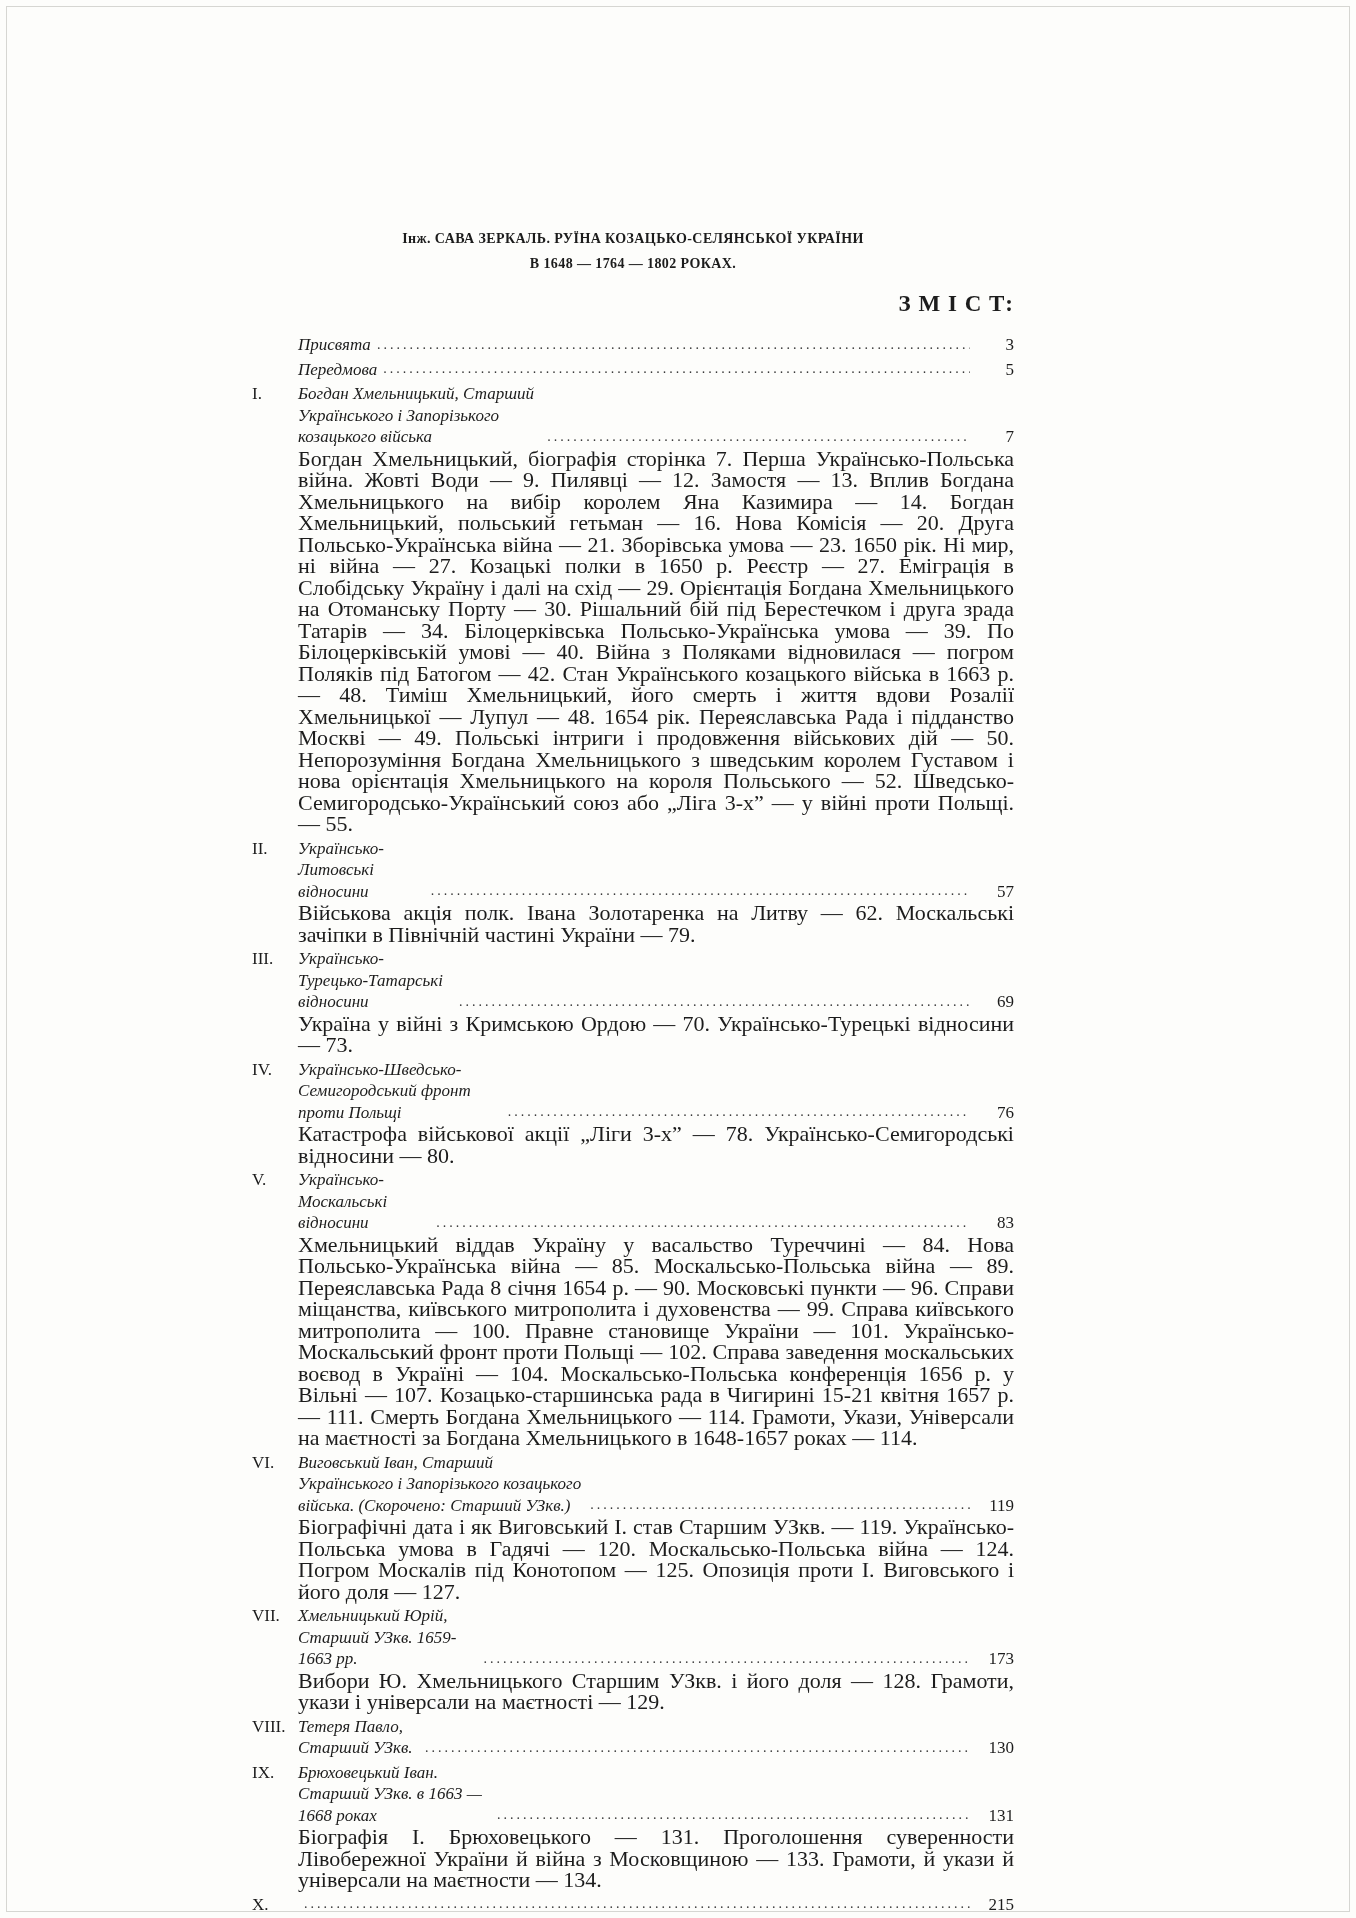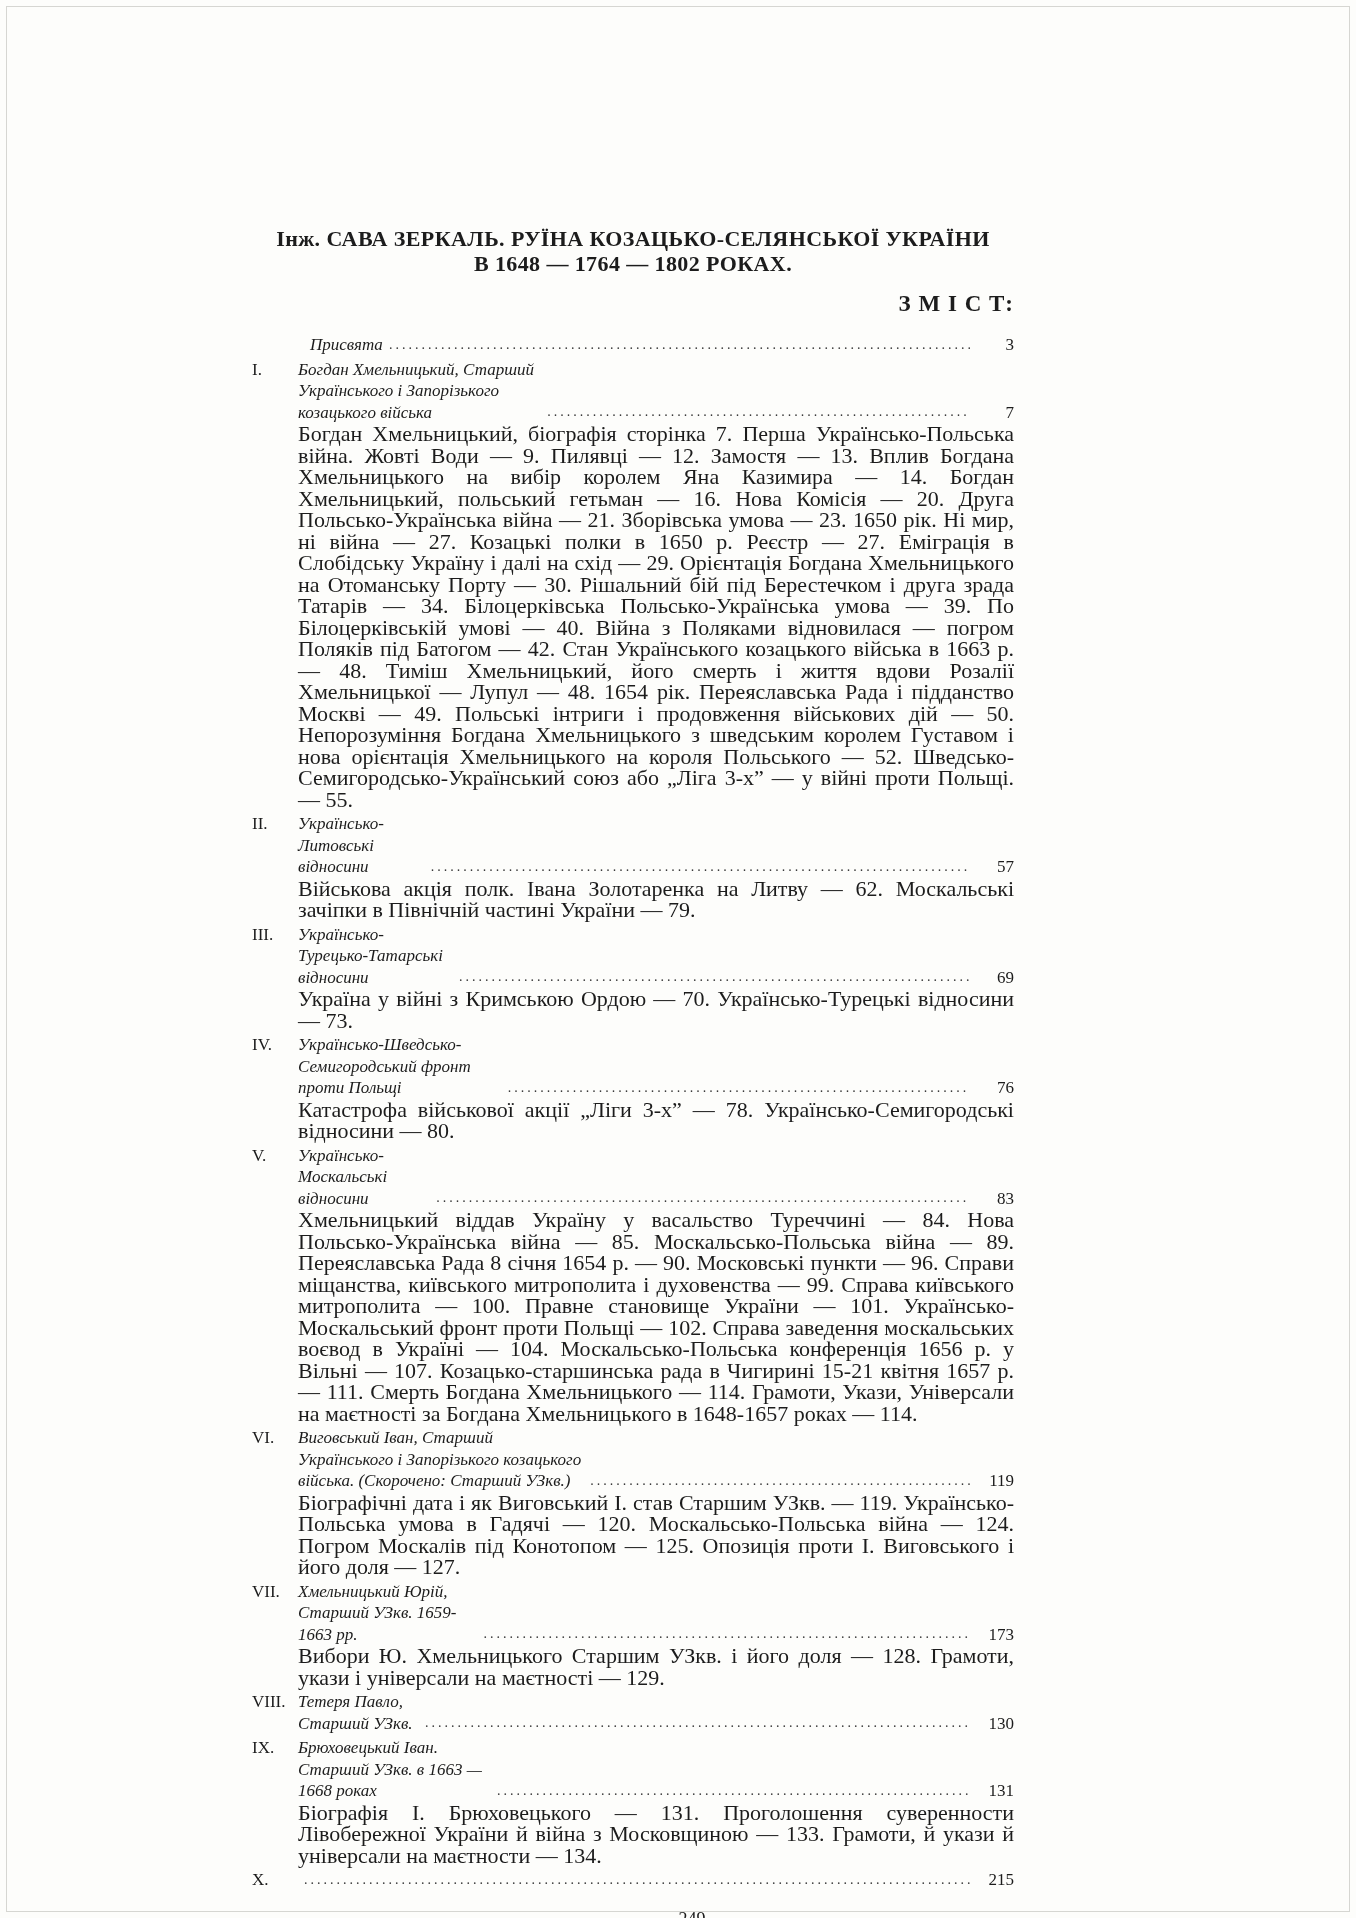--- a/index.html
+++ b/index.html
@@ -19,21 +19,21 @@
   }
   .content {
     position: absolute;
     left: 252px;
     top: 226px;
     width: 762px;
   }
   .header-line {
     text-align: center;
     font-weight: bold;
-    font-size: 22px;
+    font-size: 14px;
     line-height: 25px;
     letter-spacing: 0.4px;
   }
   .toc-title {
     text-align: right;
     font-weight: bold;
     font-size: 23px;
     letter-spacing: 1px;
     margin-top: 15px;
   }
@@ -53,21 +53,21 @@
   .title-row {
     display: flex;
     align-items: flex-end;
   }
   .title {
     font-style: italic;
     font-weight: 400;
     font-size: 17px;
     line-height: 21.5px;
   }
-  .entry.plain .title { font-weight: normal; margin-left: 12px; }
+  .entry.plain .title { font-weight: normal; }
   .dots {
     flex: 1 1 auto;
     min-width: 22px;
     overflow: hidden;
     white-space: nowrap;
     font-size: 14px;
     line-height: 19px;
     color: #3a3a3a;
     margin: 0 6px 2px 6px;
   }
@@ -110,20 +110,29 @@
     <div class="entry plain">
       <span class="num"></span>
       <div class="title-row">
         <span class="title">Присвята</span>
         <span class="dots"></span>
         <span class="pageno">3</span>
       </div>
       <div class="desc"></div>
     </div>
 
+    <div class="entry plain">
+      <span class="num"></span>
+      <div class="title-row">
+        <span class="title">Передмова</span>
+        <span class="dots"></span>
+        <span class="pageno">5</span>
+      </div>
+      <div class="desc"></div>
+    </div>
 
     <div class="entry">
       <span class="num">I.</span>
       <div class="title-row">
         <span class="title">Богдан Хмельницький, Старший Українського і Запорізького козацького війська</span>
         <span class="dots"></span>
         <span class="pageno">7</span>
       </div>
       <div class="desc">Богдан Хмельницький, біографія сторінка 7. Перша Українсько-Польська війна. Жовті Води — 9. Пилявці — 12. Замостя — 13. Вплив Богдана Хмельницького на вибір королем Яна Казимира — 14. Богдан Хмельницький, польський гетьман — 16. Нова Комісія — 20. Друга Польсько-Українська війна — 21. Зборівська умова — 23. 1650 рік. Ні мир, ні війна — 27. Козацькі полки в 1650 р. Реєстр — 27. Еміграція в Слобідську Україну і далі на схід — 29. Орієнтація Богдана Хмельницького на Отоманську Порту — 30. Рішальний бій під Берестечком і друга зрада Татарів — 34. Білоцерківська Польсько-Українська умова — 39. По Білоцерківській умові — 40. Війна з Поляками відновилася — погром Поляків під Батогом — 42. Стан Українського козацького війська в 1663 р. — 48. Тиміш Хмельницький, його смерть і життя вдови Розалії Хмельницької — Лупул — 48. 1654 рік. Переяславська Рада і підданство Москві — 49. Польські інтриги і продовження військових дій — 50. Непорозуміння Богдана Хмельницького з шведським королем Густавом і нова орієнтація Хмельницького на короля Польського — 52. Шведсько-Семигородсько-Український союз або „Ліга 3-х” — у війні проти Польщі. — 55.</div>
     </div>

